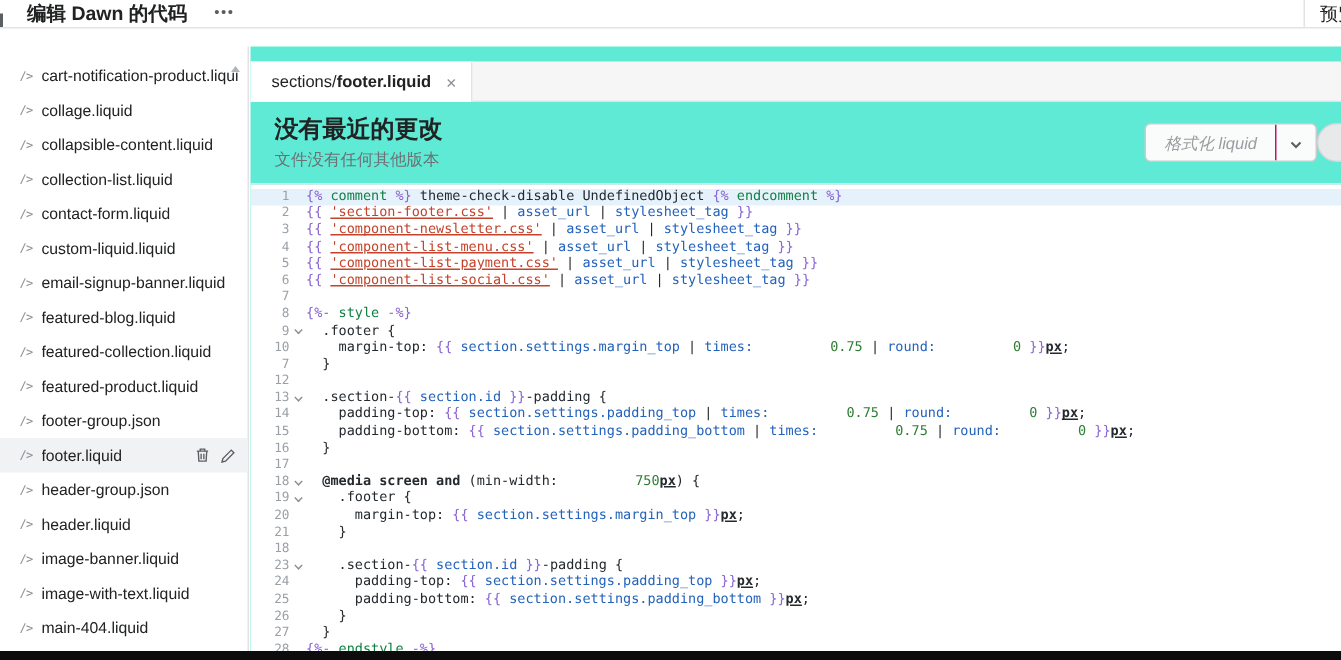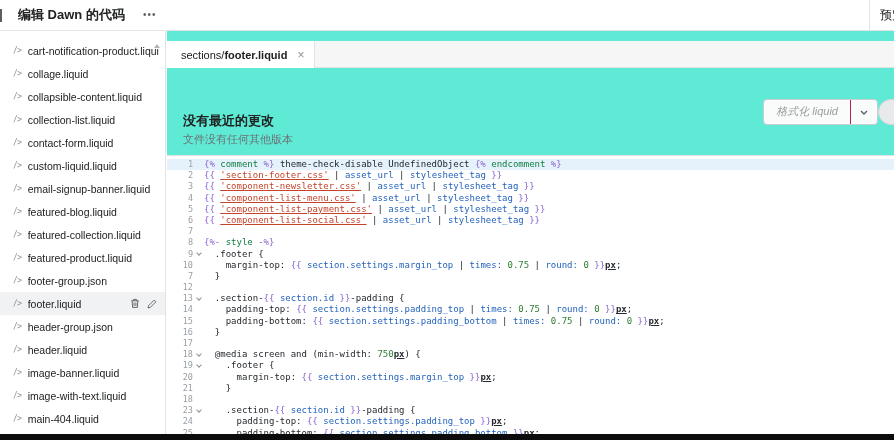--- a/index.html
+++ b/index.html
@@ -1,20 +1,20 @@
 <!DOCTYPE html>
 <html style="--delim: #8a63d2; --keyword: #108043; --string: #c4432b; --filter: #2463bc; --number: #2e7d32; --plain: #24292e; --line_highlight: #e6f2fb;"><head>
 <meta charset="utf-8">
 <style>
   * { margin:0; padding:0; box-sizing:border-box; }
   html,body { width:894px; height:440px; overflow:hidden; background:#fff;
     font-family:"Liberation Sans","DejaVu Sans",sans-serif; color:#202223; position:relative; }
 
   
-  .topbar { position:absolute; top:0; left:0; right:0; height:31px; background:#fff;
+  .topbar { position:absolute; top:0; left:0; right:0; height:19px; background:#fff;
     border-bottom:1px solid #e3e3e5; display:flex; align-items:center; overflow:hidden; z-index:6; }
   .edge-mark { position:absolute; left:0; top:9px; width:2px; height:13px; background:#5c5f62; }
   .topbar-title { font-size:13px; font-weight:700; margin-left:18px; white-space:nowrap; }
   .more-btn { margin-left:14px; border:none; background:none; color:#5c5f62; font-size:10px;
     letter-spacing:1px; cursor:pointer; line-height:1; padding:4px; }
   .topbar-right { position:absolute; right:-18px; top:0; height:100%; display:flex; align-items:center;
     border-left:1px solid #e3e3e5; padding:0 8px 0 10px; background:#fff; }
   .preview-btn { border:none; background:none; font-size:12px; color:#202223; white-space:nowrap; cursor:pointer; }
 
   
@@ -36,21 +36,21 @@
     flex-direction:column; background:#5eead4; padding-top:10px; overflow:hidden; }
   .tabstrip { height:27px; background:#f6f6f7; border-bottom:1px solid #e3e3e5; display:flex; flex:none; }
   .tab { height:27px; margin-bottom:-1px; background:#fff; display:flex; align-items:center;
     padding:0 10px 0 14px; font-size:11px; border-right:1px solid #e3e3e5; cursor:pointer; }
   .tab-prefix { color:#202223; }
   .tab-file { font-weight:700; }
   .tab-close { margin-left:10px; color:#8c9196; font-size:12px; line-height:1; cursor:pointer; }
 
   .ed-header { flex:none; display:flex; justify-content:space-between; align-items:center;
     padding:8px 16px; border-bottom:1px solid #e3e3e5; position:relative; }
-  .ed-title { font-size:13px; font-weight:700;margin-top:36px; }
+  .ed-title { font-size:16px; font-weight:700; }
   .ed-sub { font-size:11px; color:#6d7175; margin-top:2px; }
   .ed-actions { display:flex; align-items:center; gap:12px; }
   .split-btn { display:flex; border:1px solid #c9ccd0; border-radius:4px; overflow:hidden;
     background:#fafbfb; height:26px; }
   .split-main { padding:0 12px; font-size:11px; color:#9a9da0; background:transparent; border:none;
     border-right:1px solid #be185d; cursor:default; white-space:nowrap;font-style:italic; }
   .split-caret { width:26px; display:flex; align-items:center; justify-content:center;
     background:transparent; border:none; cursor:pointer; }
   .clipped-btn { position:absolute; right:-14px; top:50%; transform:translateY(-50%);
     width:30px; height:26px; border-radius:13px; background:#e8e9eb; border:1px solid #d4d6d8; cursor:pointer; }
@@ -63,24 +63,24 @@
   .code-row.hl { background:var(--line_highlight); }
   .gut { width:26px; flex:none; text-align:right; color:#9aa0a6; font-size:8.5px; cursor:pointer; }
   .fold { width:11px; flex:none; display:flex; align-items:center; justify-content:center; }
   .chev { width:4px; height:4px; border-right:1px solid #8c9196; border-bottom:1px solid #8c9196;
     transform:rotate(45deg); margin-top:-2px; }
   .code-content { white-space:pre; flex:1; overflow:hidden; }
   .tk-d { color:var(--delim); }
   .tk-k { color:var(--keyword); font-weight:400; }
   .tk-s { color:var(--string);text-decoration:underline; }
   .tk-f { color:var(--filter); }
-  .tk-n { color:var(--number); }
+  .tk-n { color:var(--number);margin-left:46px; }
   .tk-p { color:var(--plain); }
   .tk-b { color:var(--plain); font-weight:700;text-decoration:underline; }
-  .tk-m { color:var(--plain); font-weight:400; }
+  .tk-m { color:var(--plain); font-weight:700; }
 
   .bottom-bar { position:absolute; left:0; right:0; bottom:0; height:6px; background:#0c0c0c; z-index:7; }
 </style>
 </head>
 <body>
 
 <div class="topbar">
   <span class="edge-mark"></span>
   <span class="topbar-title">编辑 Dawn 的代码</span>
   <button class="more-btn">

